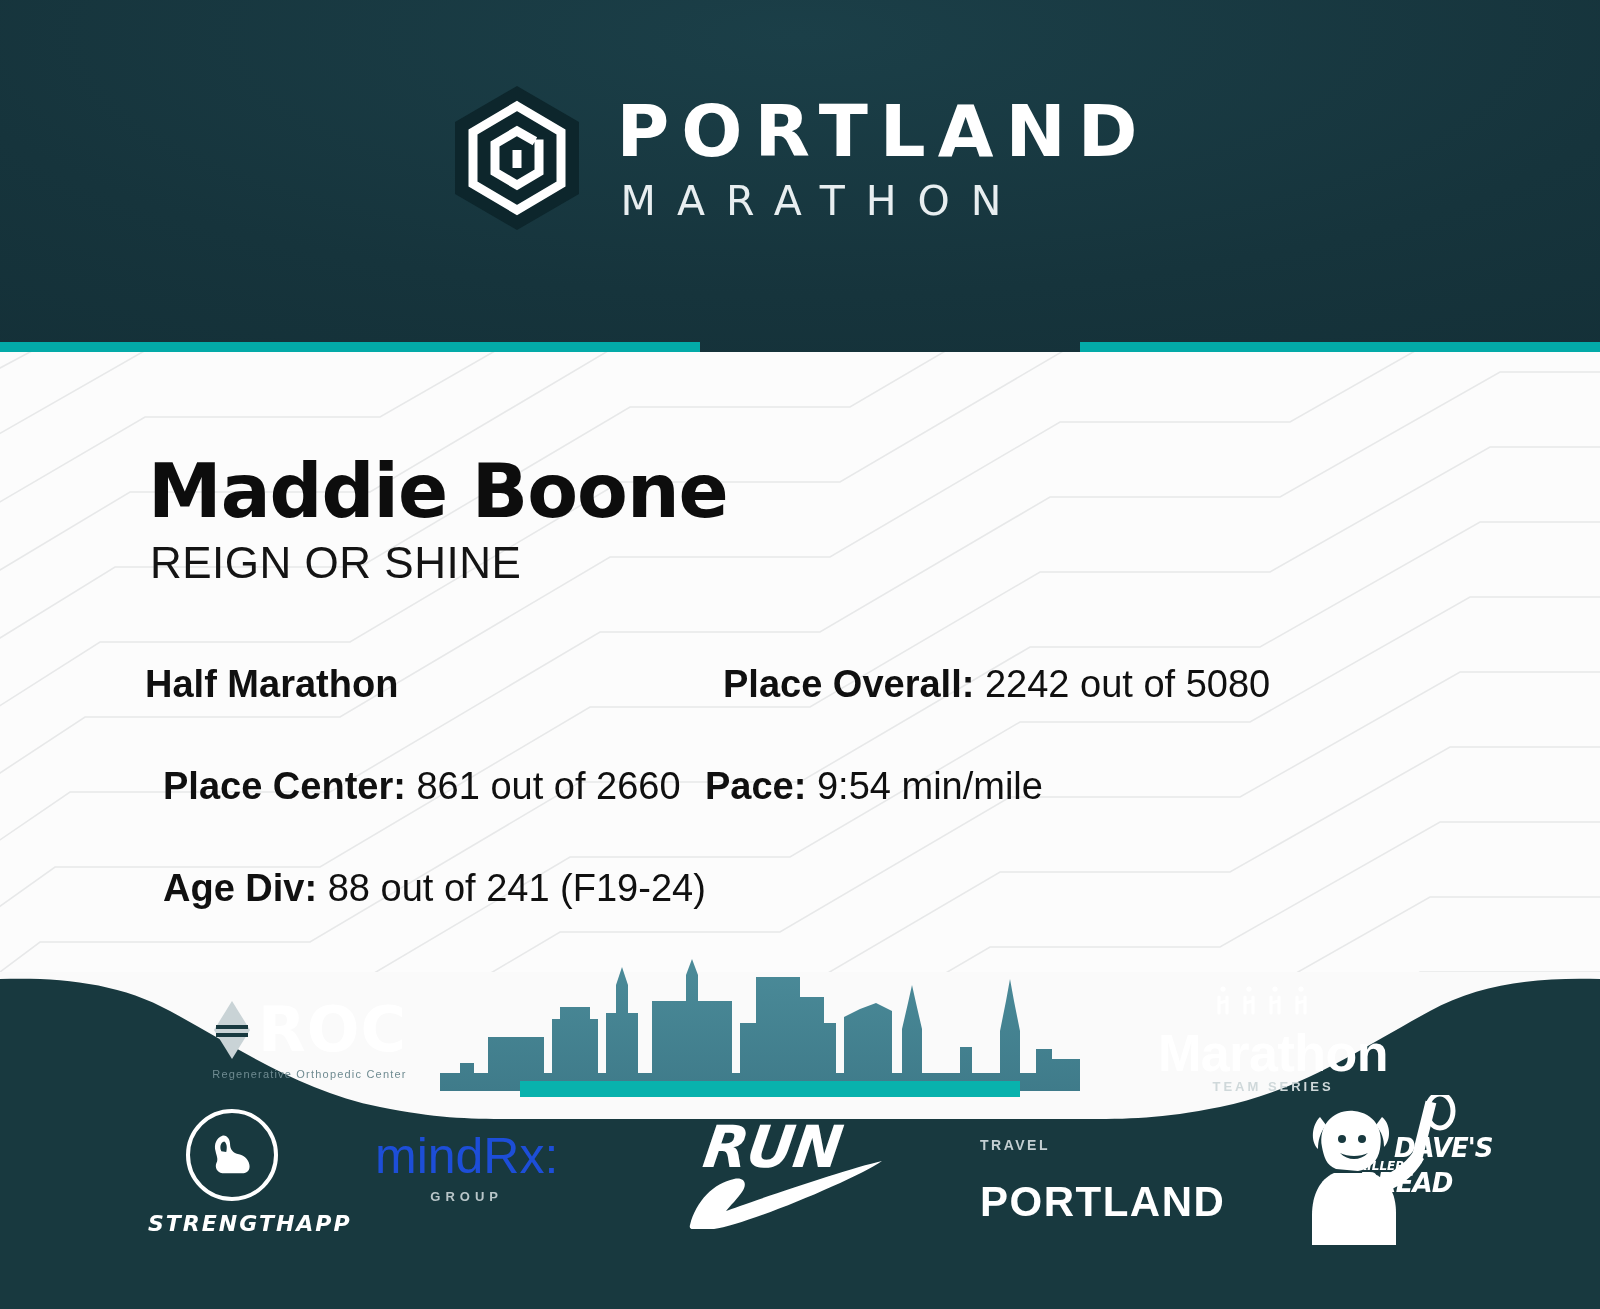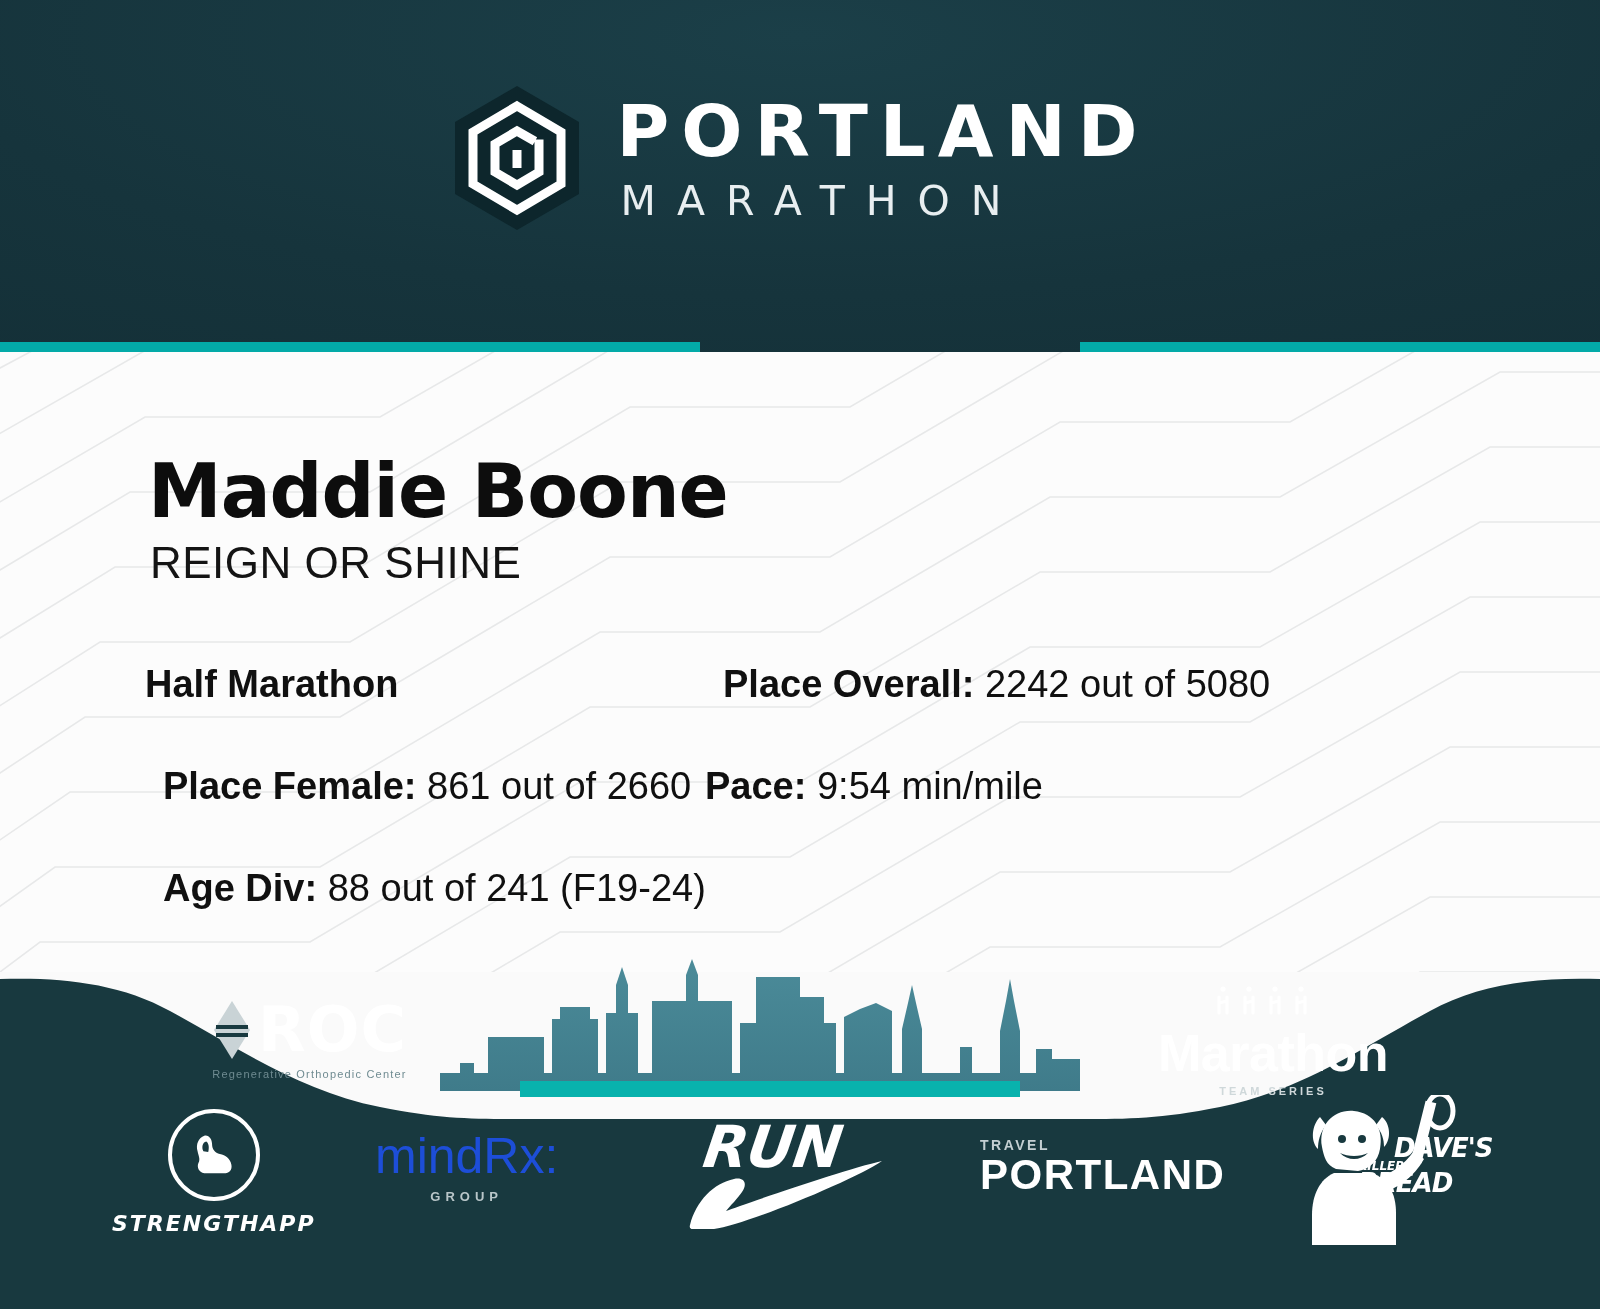--- a/index.html
+++ b/index.html
@@ -134,33 +134,33 @@
   }
 
   
   .mts{ position:absolute; left:1158px; top:6px; display:flex; flex-direction:column; align-items:center; }
   .mts-figs{ width:120px; height:42px; }
   .mts-name{
     font-size:52px; font-weight:700; color:#ffffff; letter-spacing:-.5px; line-height:1;
     font-family:"Liberation Sans", sans-serif; margin-top:2px;
   }
   .mts-sub{
-    font-size:11px; font-weight:700; letter-spacing:3px; color:#cfd8da; margin-top:6px;
+    font-size:13px; font-weight:700; letter-spacing:3px; color:#cfd8da; 
     font-family:"Liberation Sans", sans-serif;
   }
 
   
   .strength{ position:absolute; left:112px; top:2px; display:flex; flex-direction:column; align-items:center; }
   .strength-circle{
     width:92px; height:92px; border:4px solid #ffffff; border-radius:50%;
     display:flex; align-items:center; justify-content:center;
   }
   .strength-name{
     font-size:22px; font-weight:700; font-style:italic; letter-spacing:2px;
-    color:#ffffff; margin-top:10px; font-family:"DejaVu Sans", sans-serif;
+    color:#ffffff; margin-top:10px; font-family:"DejaVu Sans", sans-serif;margin-left:36px;
   }
 
   
   .mindrx{ position:absolute; left:375px; top:24px; display:flex; flex-direction:column; align-items:center; }
   .mindrx-name{
     font-size:50px; font-weight:400; color:#1d4ed8; letter-spacing:0px; line-height:1;
     font-family:"Liberation Sans", sans-serif;
   }
   .mindrx-sub{
     font-size:13px; font-weight:700; letter-spacing:5px; color:#b9c6c9; margin-top:8px;
@@ -170,21 +170,21 @@
   
   .nikerun{ position:absolute; left:690px; top:0px; width:200px; height:130px; }
   .nike-word{
     position:absolute; left:14px; top:6px;
     font-size:58px; font-weight:700; font-style:italic; color:#ffffff;
     letter-spacing:-1px; font-family:"DejaVu Sans", sans-serif;
     transform:skewX(-8deg);
   }
 
   
-  .travelpdx{ position:absolute; left:980px; top:30px; display:flex; flex-direction:column; align-items:flex-start; }
+  .travelpdx{ position:absolute; left:980px; top:30px; display:flex; flex-direction:column; align-items:flex-start;gap:27px; }
   .tp-travel{
     font-size:14px; font-weight:700; letter-spacing:2.5px; color:#c3cfd2;
     font-family:"Liberation Sans", sans-serif;
   }
   .tp-portland{
     font-size:42px; font-weight:700; letter-spacing:1.5px; color:#ffffff; line-height:1.05;
     font-family:"Liberation Sans", sans-serif;
   }
 
   
@@ -260,21 +260,21 @@
     <div class="stat">
       <span class="lbl">Half Marathon</span>
       <span class="val"></span>
     </div>
     <div class="stat col2">
       <span class="lbl">Place Overall:</span>
       <span class="val">2242 out of 5080</span>
     </div>
 
     <div class="stat col2">
-      <span class="lbl">Place Female:</span>
+      <span class="lbl">Place Center:</span>
       <span class="val">861 out of 2660</span>
     </div>
 
     <div class="stat">
       <span class="lbl">Pace:</span>
       <span class="val">9:54 min/mile</span>
     </div>
     <div class="stat col2">
       <span class="lbl">Age Div:</span>
       <span class="val">88 out of 241 (F19-24)</span>

